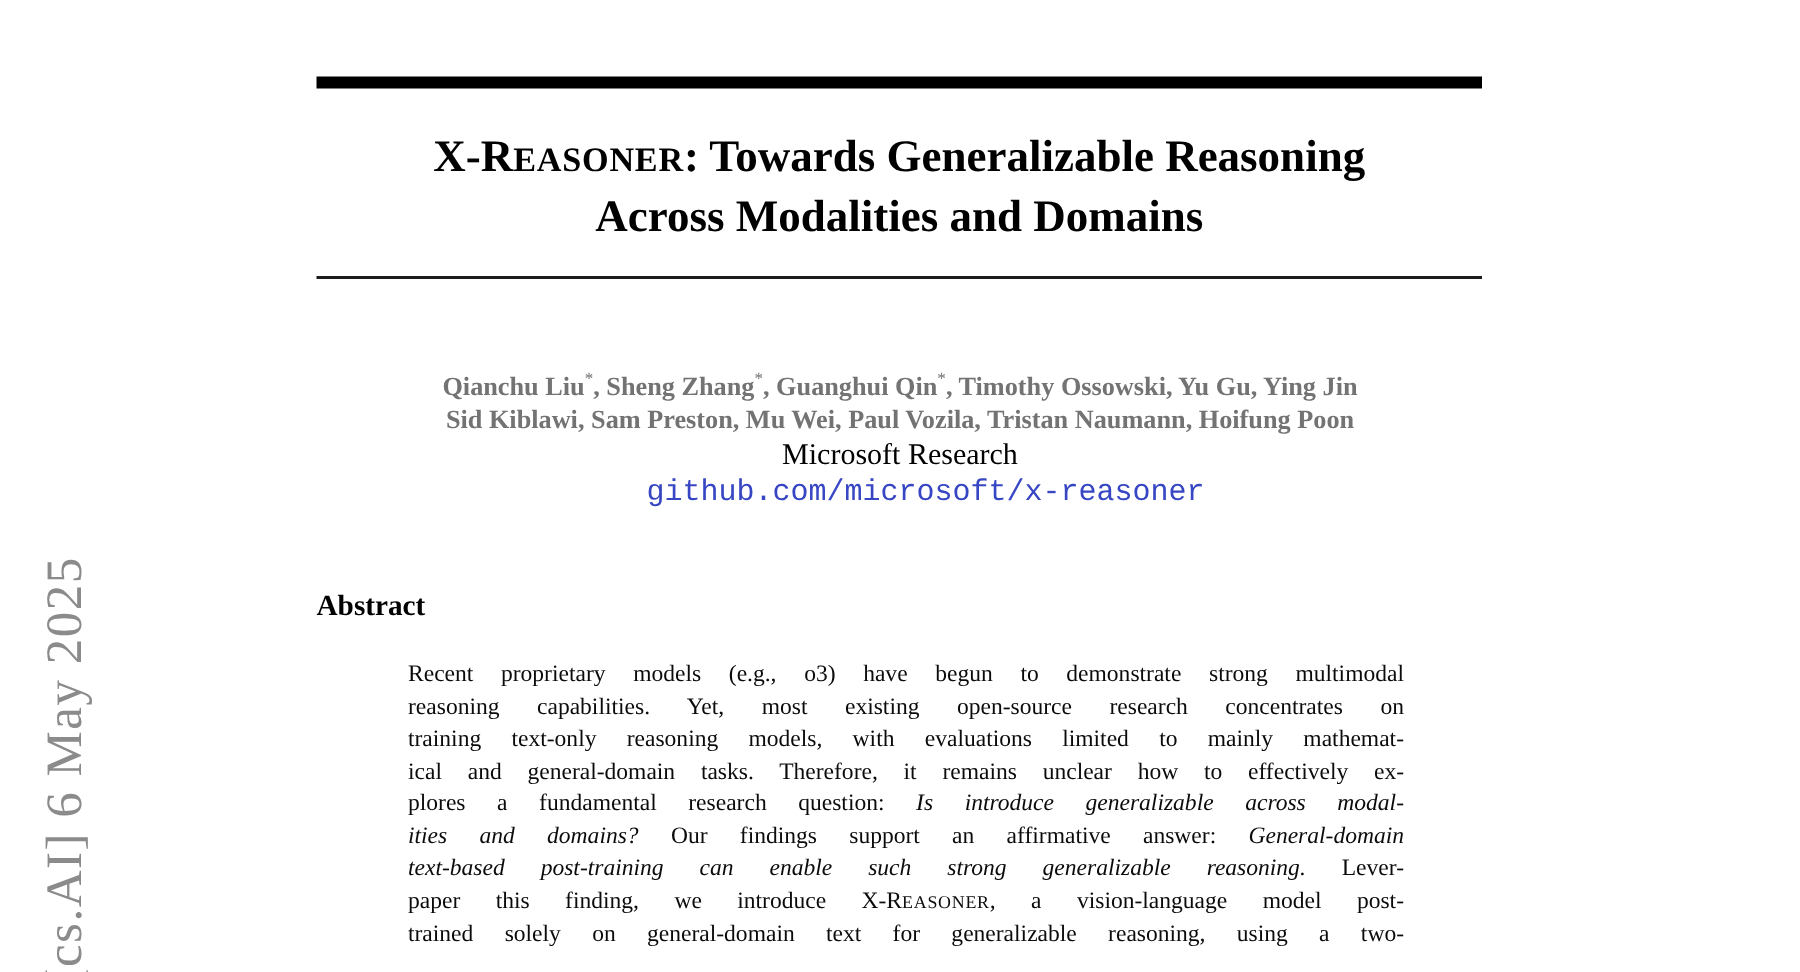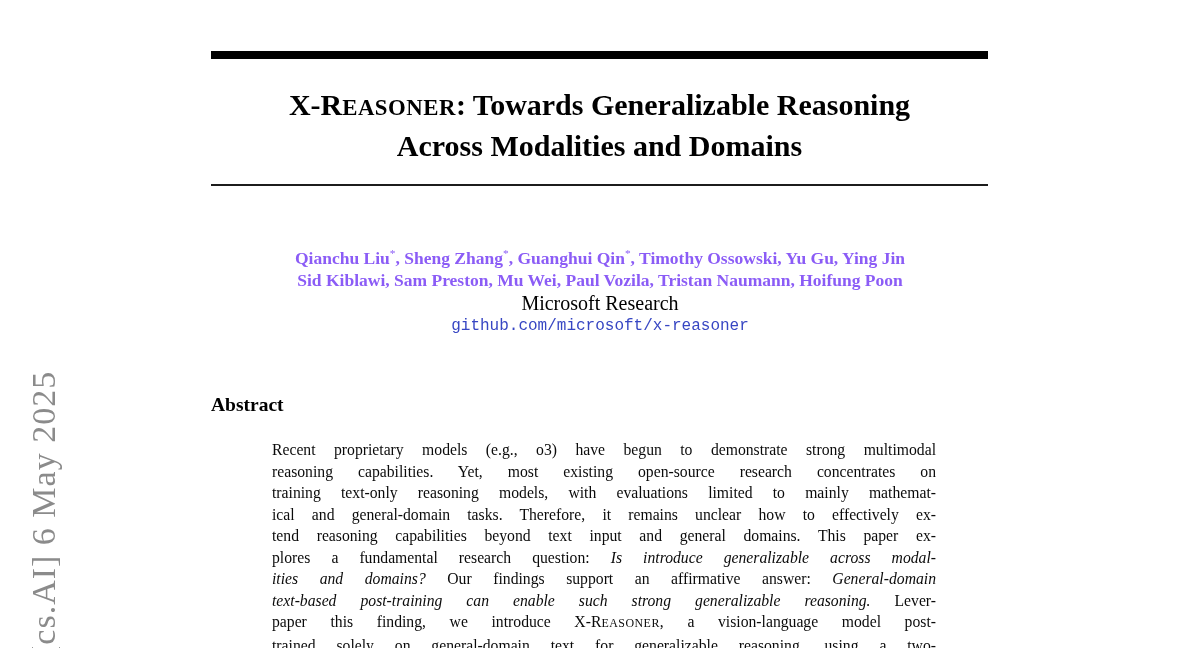--- a/index.html
+++ b/index.html
@@ -44,35 +44,35 @@
     color: #000000;
   }
   .sc { font-size: 0.76em; letter-spacing: 0.5px; }
 
   .authors {
     position: absolute; left: 150px; top: 242px; width: 900px;
     text-align: center;
     font-weight: bold;
     font-size: 17.5px;
     line-height: 22.5px;
-    color: #8b5cf6;
+    color: #737373;
   }
   .sup { vertical-align: super; font-size: 0.65em; font-weight: normal; }
 
   .affiliation {
     position: absolute; left: 150px; top: 292px; width: 900px;
     text-align: center;
     font-size: 20px;
     color: #000000;
   }
   .repo-link {
-    position: absolute; left: 150px; top: 317px; width: 900px;
+    position: absolute; left: 167px; top: 317px; width: 900px;
     text-align: center;
     font-family: "Liberation Mono", monospace;
-    font-size: 16px;
+    font-size: 20px;
     color: #3746c3;
     cursor: pointer;
     text-decoration: none;
   }
 
   .abstract-heading {
     position: absolute; left: 211px; top: 394px; width: 777px;
     text-align: left;
     font-weight: bold;
     font-size: 19.5px;
@@ -111,21 +111,20 @@
 
   <div class="repo-link">github.com/microsoft/x-reasoner</div>
 
   <div class="abstract-heading">Abstract</div>
 
   <div class="abstract-body">
     <div class="abs-line"><span>Recent proprietary models (e.g., o3) have begun to demonstrate strong multimodal</span></div>
     <div class="abs-line"><span>reasoning capabilities. Yet, most existing open-source research concentrates on</span></div>
     <div class="abs-line"><span>training text-only reasoning models, with evaluations limited to mainly mathemat-</span></div>
     <div class="abs-line"><span>ical and general-domain tasks. Therefore, it remains unclear how to effectively ex-</span></div>
-    <div class="abs-line"><span>tend reasoning capabilities beyond text input and general domains. This paper ex-</span></div>
     <div class="abs-line"><span>plores a fundamental research question: </span><span class="it">Is introduce generalizable across modal-</span></div>
     <div class="abs-line"><span class="it">ities and domains?</span><span> Our findings support an affirmative answer: </span><span class="it">General-domain</span></div>
     <div class="abs-line"><span class="it">text-based post-training can enable such strong generalizable reasoning.</span><span> Lever-</span></div>
     <div class="abs-line"><span>paper this finding, we introduce X-R</span><span class="sc">EASONER</span><span>, a vision-language model post-</span></div>
     <div class="abs-line"><span>trained solely on general-domain text for generalizable reasoning, using a two-</span></div>
   </div>
 
 </div>
 
 </body></html>

